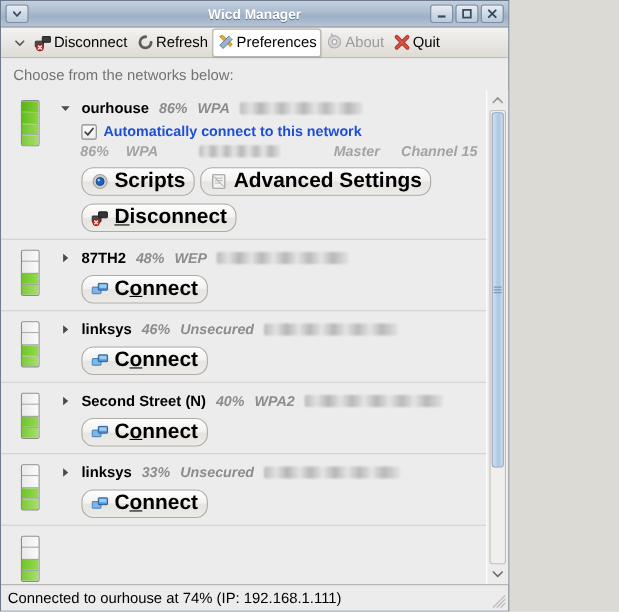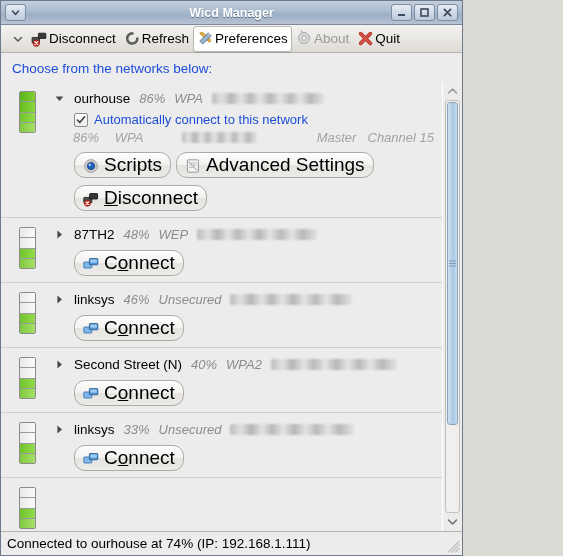--- a/index.html
+++ b/index.html
@@ -112,34 +112,35 @@
     flex: 1 1 auto;
     display: flex;
     flex-direction: column;
     background: #ececec;
     min-height: 0;
     position: relative;
   }
   .prompt {
     padding: 8px 0 5px 11px;
     font-size: 13.5px;
-    color: #1d4ed8;
+    color: #737373;
     flex: none;
   }
   .list-area {
     flex: 1 1 auto;
     display: flex;
     min-height: 0;
     border-top: 1px solid transparent;
     position: relative;
   }
   .list {
     flex: 1 1 auto;
     overflow: hidden;
     position: relative;
+    font-weight: bold;
   }
 
   .net-row {
     display: flex;
     padding: 7px 0 6px 0;
     border-bottom: 1px solid #d2d0cc;
     position: relative;
   }
   .net-row:first-child { border-top: none; }
   .sig-col {
@@ -462,21 +463,21 @@
                     <path d="M1.4 5 L3.8 7.6 L8.6 1.8" fill="none" stroke="#3a3a3a" stroke-width="1.5" stroke-linecap="round" stroke-linejoin="round"></path>
                   </svg>
                 </span>
                 <span class="chk-label">Automatically connect to this network</span>
               </div>
               <div class="detail-row">
                 <span class="d" style="width: 62px;">86%</span>
                 <span class="d" style="width: 100px;">WPA</span>
                 <span class="mac-blur" style="width: 112px;"></span>
                 <span style="width: 72px;"></span>
-                <span class="d" style="width: 92px; text-align: center;">Master</span>
+                <span class="d" style="width: 92px;">Master</span>
                 <span class="d">Channel 15</span>
               </div>
               <div class="btn-row indent">
                 <div class="gbtn">
                   <span class="bico"><svg viewBox="0 0 16 16" width="16" height="16">
                       <circle cx="8" cy="8" r="6.4" fill="#c9c9c9" stroke="#9d9d9d" stroke-width="0.9"></circle>
                       <circle cx="8" cy="8" r="3.6" fill="#1f62c4" stroke="#14417f" stroke-width="0.8"></circle>
                       <circle cx="6.8" cy="6.7" r="1.2" fill="#bcd6f7" opacity="0.9"></circle>
                     </svg></span>
                   <span>Scripts</span>

